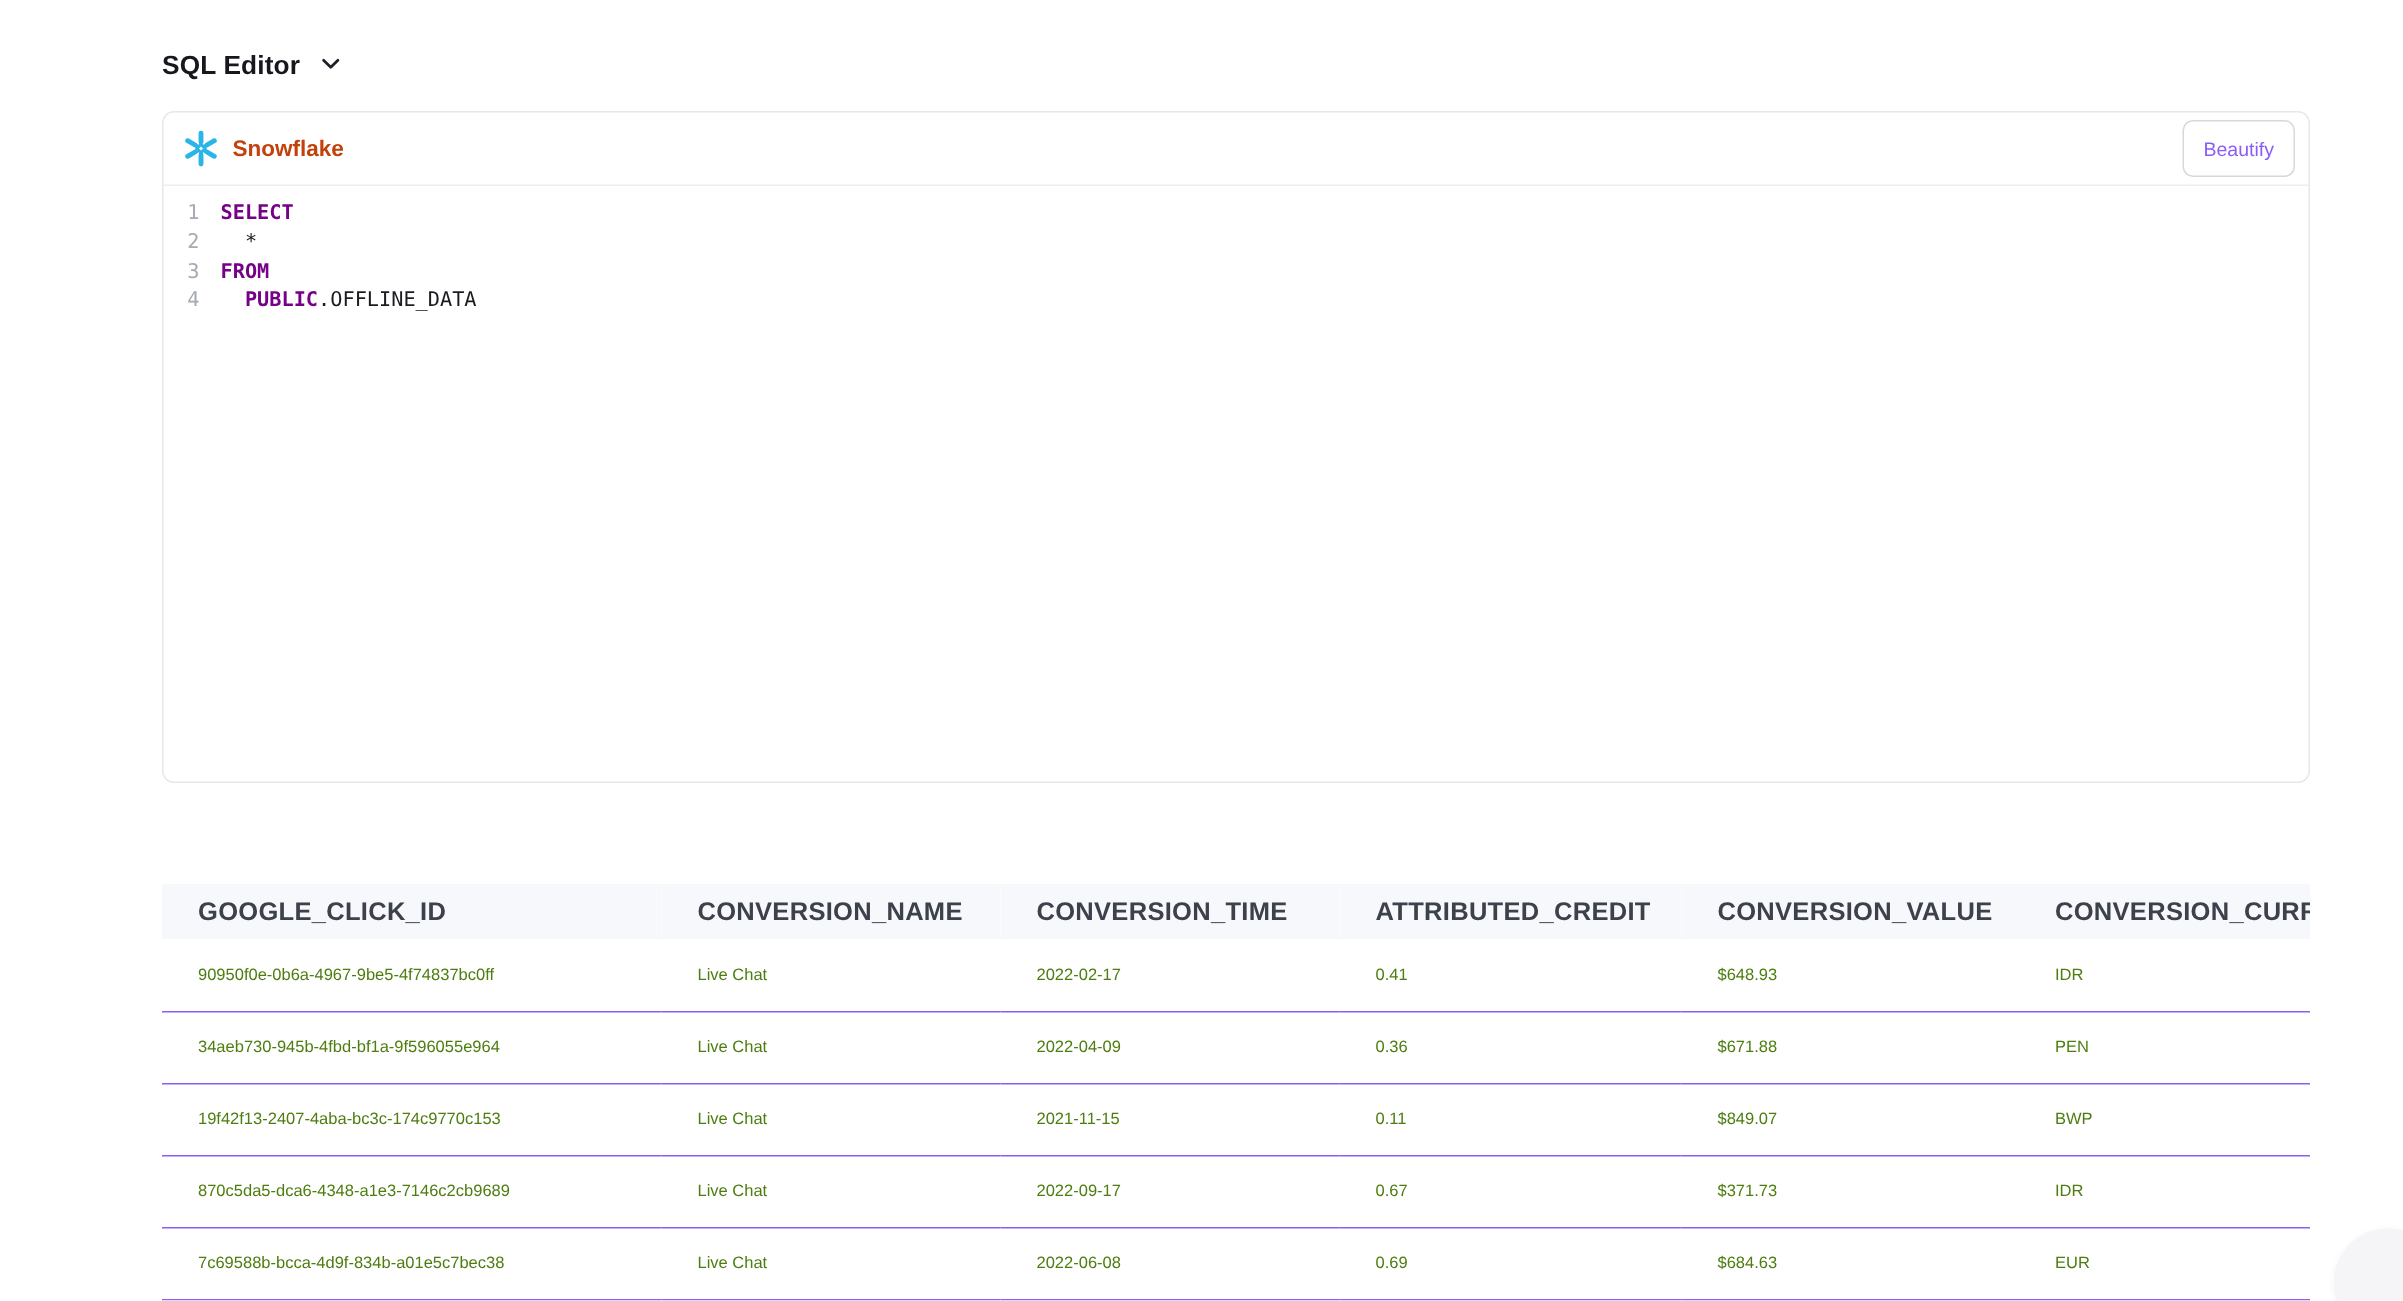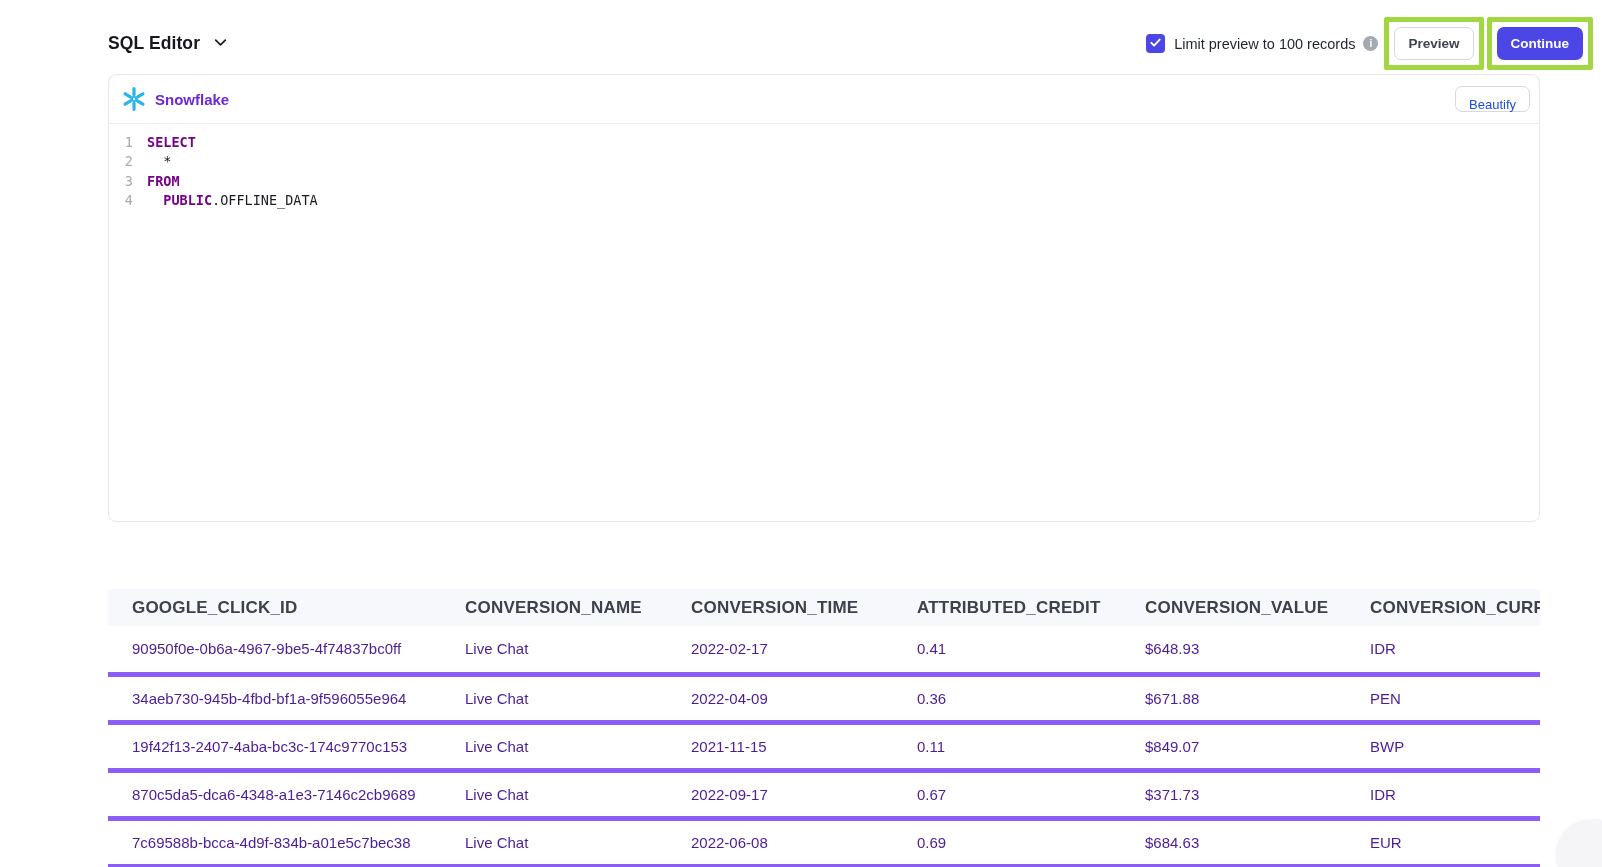--- a/index.html
+++ b/index.html
@@ -74,27 +74,27 @@
     background: #fff;
     overflow: hidden;
   }
   .panel-header {
     height: 49px;
     display: flex; align-items: center;
     padding: 0 9px 0 12px;
     border-bottom: 1px solid #eceef1;
   }
   .snowflake-icon { display: flex; align-items: center; justify-content: center; width: 26px; height: 26px; }
-  .source-name { font-size: 15px; font-weight: 600; color: #6d28d9; margin-left: 8px; }
+  .source-name { font-size: 15px; font-weight: 600; color: #c2410c; margin-left: 8px; }
   .beautify-btn {
     margin-left: auto;
-    height: 26px; padding: 10px 13px;
+    height: 38px; padding: 10px 13px;
     background: #fff; border: 1px solid #d5d8de; border-radius: 7px;
     font-family: "Liberation Sans", sans-serif;
-    font-size: 13px; color: #1d4ed8;
+    font-size: 13px; color: #8b5cf6;
     cursor: pointer;
   }
   .code-area {
     padding: 9px 0 0 10px;
     font-family: "DejaVu Sans Mono", monospace;
     font-size: 13.5px;
     line-height: 19.3px;
     cursor: text;
     height: calc(100% - 49px);
   }
@@ -111,22 +111,22 @@
     height: 37px;
     font-size: 17px; font-weight: 700;
     letter-spacing: .2px;
     color: #3c414b;
     text-align: left;
     padding: 0 8px 0 24px;
     white-space: nowrap; overflow: hidden;
   }
   tbody td {
     height: 48px;
-    border-bottom: 5px solid #8b5cf6;
-    font-size: 15px; color: #4c1d95;
+    border-bottom: 1px solid #8b5cf6;
+    font-size: 11px; color: #4d7c0f;
     padding: 0 8px 0 24px;
     white-space: nowrap; overflow: hidden;
     background: #fff;
   }
 
   
   .chat-bubble {
     position: absolute;
     width: 72px; height: 72px;
     border-radius: 50%;
@@ -143,38 +143,20 @@
     <h1 class="page-title">SQL Editor</h1>
     <button class="chevron-btn">
       <span>
         <svg width="17" height="17" viewBox="0 0 16 16">
             <path d="M3.5 5.8 8 10.2l4.5-4.4" fill="none" stroke="#1b1f27" stroke-width="1.7" stroke-linecap="round" stroke-linejoin="round"></path>
           </svg>
       </span>
     </button>
   </div>
 
-  <div class="topbar-right">
-    <span class="checkbox">
-      <span>
-        <svg width="13" height="13" viewBox="0 0 14 14">
-            <path d="M2.5 7.4 5.5 10.3 11.5 3.9" fill="none" stroke="#ffffff" stroke-width="2.1" stroke-linecap="round" stroke-linejoin="round"></path>
-          </svg>
-      </span>
-    </span>
-    <span class="limit-label">Limit preview to 100 records</span>
-    <span class="info-icon">i</span>
-
-    <div class="annotation-box">
-      <button class="btn btn-secondary">Preview</button>
-    </div>
-    <div class="annotation-box">
-      <button class="btn btn-primary">Continue</button>
-    </div>
-  </div>
 </header>
 
 <section class="editor-panel">
   <div class="panel-header">
     <span class="snowflake-icon">
       <svg width="26" height="26" viewBox="0 0 24 24">
         <g stroke="#29b5e8" stroke-width="3" stroke-linecap="round" fill="none">
           <line x1="12" y1="2.5" x2="12" y2="8"></line>
           <line x1="12" y1="16" x2="12" y2="21.5"></line>
           <line x1="3.8" y1="7.2" x2="8.6" y2="10"></line>

